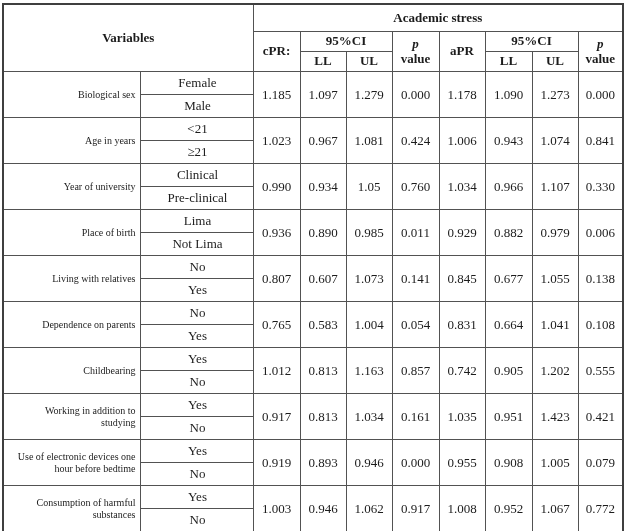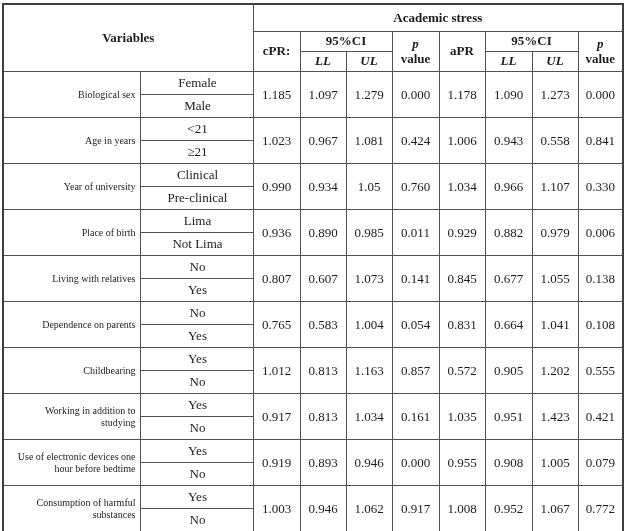--- a/index.html
+++ b/index.html
@@ -32,21 +32,21 @@
   table.stats th {
     font-weight: bold;
     font-size: 13px;
     text-align: center;
     padding: 1px 2px;
     line-height: 1.12;
     margin-left: 27px;
   }
   tr.h1 th { height: 24px; }
   tr.h2 th { height: 17px; }
-  tr.h3 th { height: 17px; font-style: italic; }
+  tr.h3 th { height: 17px; }
   td.var {
     font-size: 10px;
     text-align: right;
     padding: 1px 4px 1px 6px;
     line-height: 1.12;
   }
   td.cat {
     font-size: 13px;
     text-align: center;
     padding: 1px 4px 1px 6px;
@@ -114,21 +114,21 @@
         </tr>
         <tr>
           <td class="var" rowspan="2">Age in years</td>
           <td class="cat">&lt;21</td>
           <td class="num" rowspan="2">1.023</td>
           <td class="num" rowspan="2">0.967</td>
           <td class="num" rowspan="2">1.081</td>
           <td class="num" rowspan="2">0.424</td>
           <td class="num" rowspan="2">1.006</td>
           <td class="num" rowspan="2">0.943</td>
-          <td class="num" rowspan="2">0.558</td>
+          <td class="num" rowspan="2">1.074</td>
           <td class="num" rowspan="2">0.841</td>
         </tr>
         <tr>
           <td class="cat">≥21</td>
         </tr>
         <tr>
           <td class="var" rowspan="2">Year of university</td>
           <td class="cat">Clinical</td>
           <td class="num" rowspan="2">0.990</td>
           <td class="num" rowspan="2">0.934</td>
@@ -187,21 +187,21 @@
         <tr>
           <td class="cat">Yes</td>
         </tr>
         <tr>
           <td class="var" rowspan="2">Childbearing</td>
           <td class="cat">Yes</td>
           <td class="num" rowspan="2">1.012</td>
           <td class="num" rowspan="2">0.813</td>
           <td class="num" rowspan="2">1.163</td>
           <td class="num" rowspan="2">0.857</td>
-          <td class="num" rowspan="2">0.572</td>
+          <td class="num" rowspan="2">0.742</td>
           <td class="num" rowspan="2">0.905</td>
           <td class="num" rowspan="2">1.202</td>
           <td class="num" rowspan="2">0.555</td>
         </tr>
         <tr>
           <td class="cat">No</td>
         </tr>
         <tr>
           <td class="var" rowspan="2">Working in addition to studying</td>
           <td class="cat">Yes</td>

